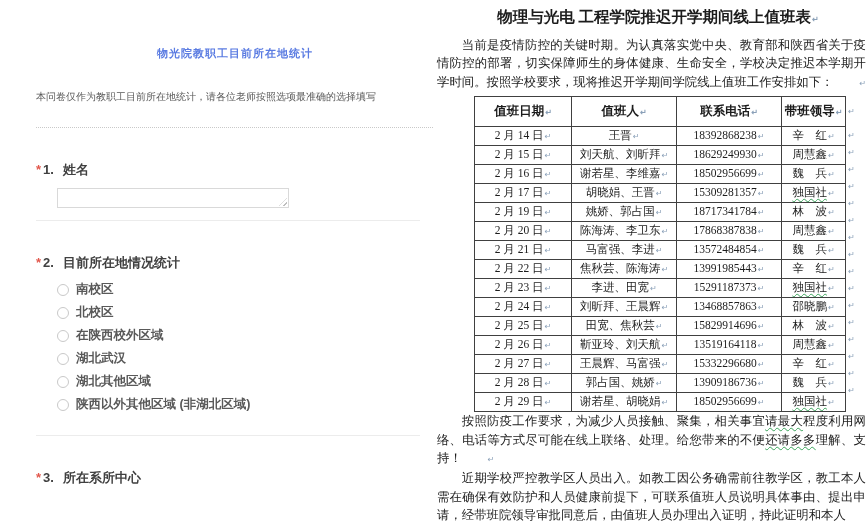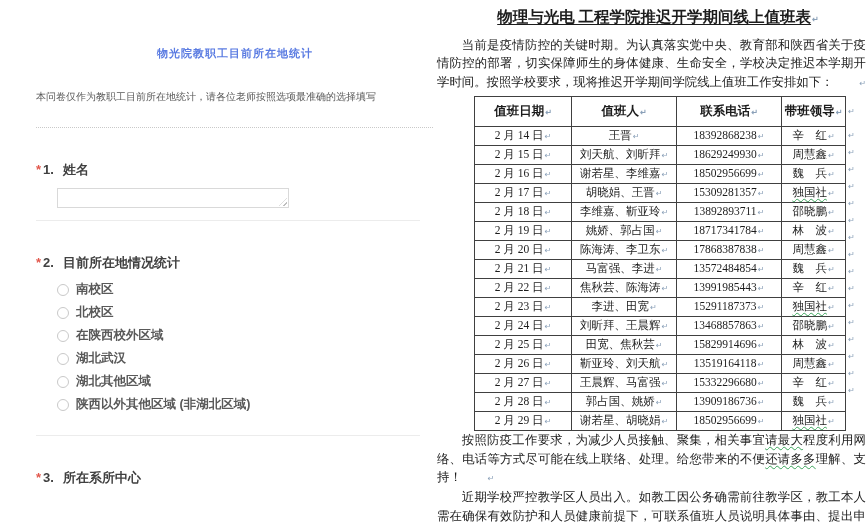--- a/index.html
+++ b/index.html
@@ -27,21 +27,21 @@
   .q-divider.gap{margin-top:25px;}
   .opt{display:flex;align-items:center;margin:12px 0 0 21px;height:11px;font-weight:bold;}
   .radio{width:10px;height:10px;border:1px solid #c9c9c9;border-radius:50%;background:#fff;
          flex:0 0 auto;}
   .opt-label{font-size:12.5px;color:#595959;margin-left:7px;white-space:nowrap;}
   
   .right-pane{width:434px;height:522px;overflow:hidden;
               font-family:"Liberation Serif","DejaVu Serif",serif;color:#1c1c1c;}
   .doc{position:absolute;left:3px;top:8px;width:429px;}
   .doc-title{text-align:center;font-size:15.5px;font-weight:bold;line-height:18px;}
-  .doc-title .tl{text-decoration:underline;text-decoration-thickness:1px;text-underline-offset:2px;padding-left:13px;}
+  .doc-title .tl{text-decoration-thickness:1px;text-underline-offset:2px;padding-left:13px;}
   .doc-p{font-size:12.4px;line-height:18.4px;text-align:justify;text-indent:2em;margin:0;}
   .doc-p.p1{margin-top:7px;}
   .pmark{font-size:8px;color:#8aa0b8;margin-left:1px;font-family:"Liberation Sans",sans-serif;
          text-decoration:none;display:inline-block;}
   .tbl-wrap{position:relative;margin:3px 0 0 37px;width:371px;}
   table.duty{border-collapse:collapse;width:371px;table-layout:fixed;}
   table.duty th,table.duty td{border:1px solid #404040;text-align:center;padding:0;overflow:hidden;
                               white-space:nowrap;}
   table.duty th{height:29px;font-size:12.5px;font-weight:bold;}
   table.duty td{height:16px;font-size:11.5px;line-height:16px;}
@@ -159,26 +159,20 @@
               <td><span>18502956699</span><span class="pmark">↵</span></td>
               <td><span>魏　兵</span><span class="pmark">↵</span></td>
             </tr>
             <tr>
               <td><span>2 月 17 日</span><span class="pmark">↵</span></td>
               <td><span>胡晓娟、王晋</span><span class="pmark">↵</span></td>
               <td><span>15309281357</span><span class="pmark">↵</span></td>
               <td><span class="wavy-g">独国社</span><span class="pmark">↵</span></td>
             </tr>
             <tr>
-              <td><span>2 月 18 日</span><span class="pmark">↵</span></td>
-              <td><span>李维嘉、靳亚玲</span><span class="pmark">↵</span></td>
-              <td><span>13892893711</span><span class="pmark">↵</span></td>
-              <td><span>邵晓鹏</span><span class="pmark">↵</span></td>
-            </tr>
-            <tr>
               <td><span>2 月 19 日</span><span class="pmark">↵</span></td>
               <td><span>姚娇、郭占国</span><span class="pmark">↵</span></td>
               <td><span>18717341784</span><span class="pmark">↵</span></td>
               <td><span>林　波</span><span class="pmark">↵</span></td>
             </tr>
             <tr>
               <td><span>2 月 20 日</span><span class="pmark">↵</span></td>
               <td><span>陈海涛、李卫东</span><span class="pmark">↵</span></td>
               <td><span>17868387838</span><span class="pmark">↵</span></td>
               <td><span>周慧鑫</span><span class="pmark">↵</span></td>

